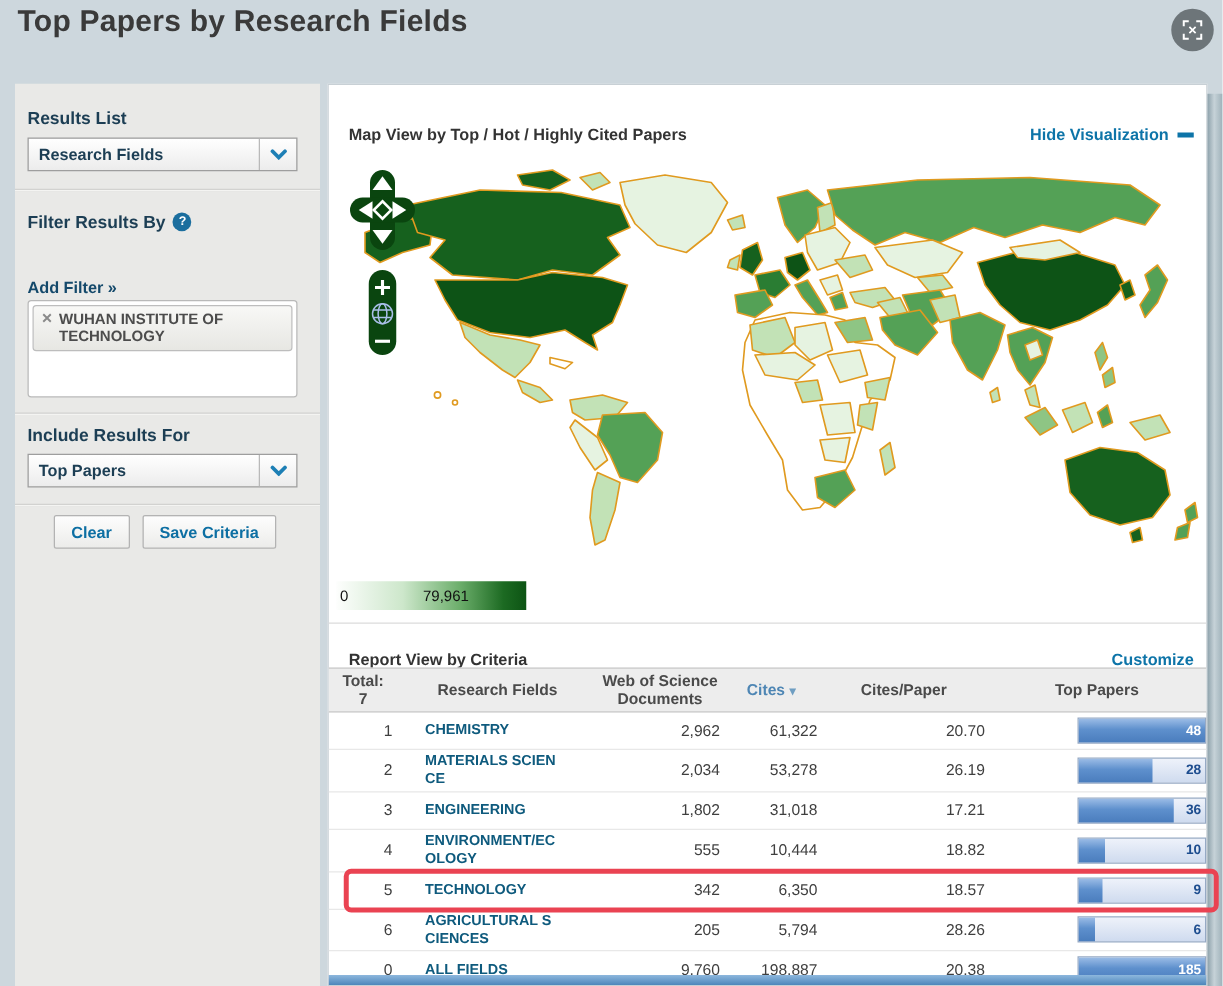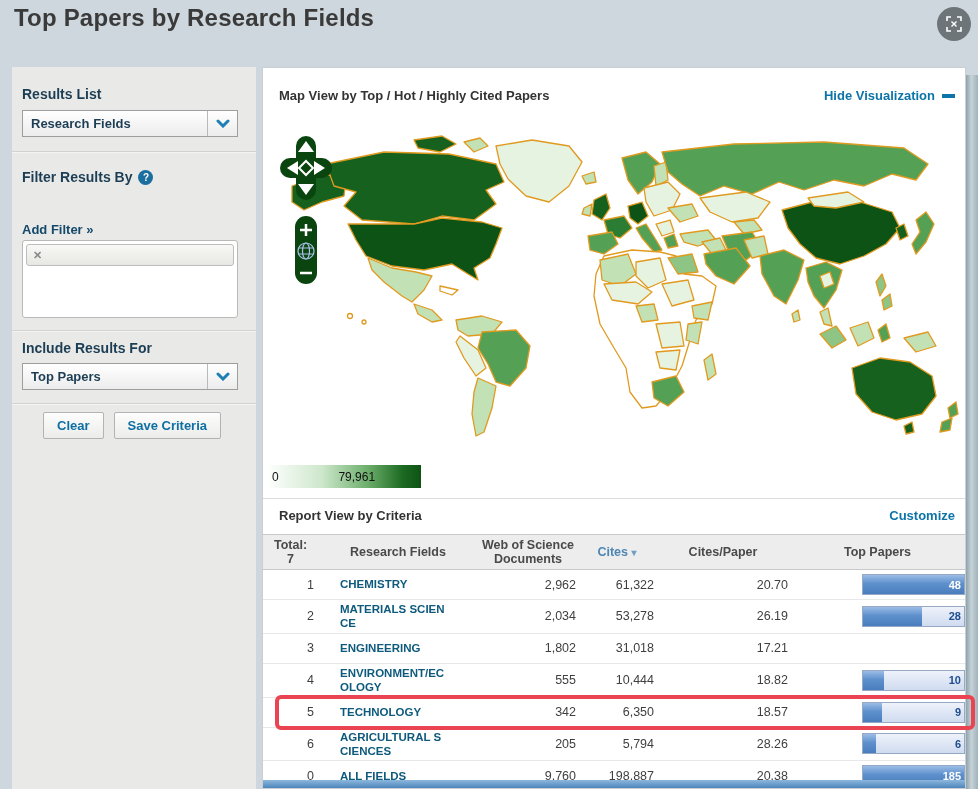--- a/index.html
+++ b/index.html
@@ -17,21 +17,21 @@
   .s-note{position:absolute;left:10px;width:208px;font-size:12px;font-weight:bold;font-style:italic;color:#8f8f8f;line-height:1.25;}
   .add-filter{position:absolute;left:10px;font-size:13px;font-weight:bold;color:#14496b;cursor:pointer;text-decoration:none;}
   .filter-box{position:absolute;left:10px;width:216px;height:78px;box-sizing:border-box;background:#fff;border:1px solid #b9b9b9;border-radius:3px;padding:3px;}
   .chip{display:flex;gap:5px;align-items:flex-start;background:linear-gradient(#f8f8f6,#e7e7e3);border:1px solid #bdbdbd;border-radius:3px;padding:3px 6px;font-size:12px;font-weight:bold;color:#4c4c4c;line-height:1.2;}
   .chip-x{color:#8a8a8a;font-size:11px;cursor:pointer;margin-top:1px;}
   .btn-row{position:absolute;left:10px;display:flex;gap:10px;padding-left:21px;}
   .btn{border:1px solid #b3b3b3;background:linear-gradient(#fdfdfd,#ececea);color:#0d6fa3;font-weight:bold;font-size:13px;font-family:"Liberation Sans",sans-serif;padding:5px 13px;border-radius:2px;cursor:pointer;}
 
   
   .panel{position:absolute;left:262px;top:67px;width:704px;height:722px;background:#fff;border:1px solid #c8d0d5;box-sizing:border-box;}
-  .hdr-row{position:absolute;left:16px;right:10px;display:flex;align-items:center;justify-content:space-between;}
+  .hdr-row{position:absolute;left:16px;right:10px;display:flex;align-items:center;justify-content:space-between;margin-top:12px;}
   .map-hdr-row{top:20px;}
   .report-hdr-row{top:440px;}
   .hdr-title{font-size:13px;font-weight:bold;color:#333;}
   .hdr-link{font-size:13px;font-weight:bold;color:#0d74a8;cursor:pointer;display:flex;align-items:center;gap:7px;text-decoration:none;}
   .minus-icon{display:inline-block;width:13px;height:4px;background:#0d74a8;}
   .map-region{position:absolute;left:1px;top:56px;width:700px;height:334px;background:#fff;}
   .map-controls{position:absolute;left:12px;top:8px;}
   .legend{position:absolute;left:6px;top:397px;width:152px;height:23px;background:linear-gradient(90deg,#fdfefd 0%,#cde7cb 35%,#6cae6b 65%,#1c6a22 88%,#0d5414 100%);}
   .legend span{position:absolute;top:50%;transform:translateY(-50%);font-size:12px;color:#111;}
   .legend .lmin{left:3px;}
@@ -91,20 +91,21 @@
     <div class="s-divider" style="top:84px"></div>
 
     <div class="s-label" style="top:102px">
       <span>Filter Results By</span>
       <span class="help">?</span>
     </div>
     <a class="add-filter" style="top:155px">Add Filter »</a>
     <div class="filter-box" style="top:173px">
       <div class="chip">
         <span class="chip-x">✕</span>
+        <span class="chip-label">WUHAN INSTITUTE OF TECHNOLOGY</span>
       </div>
     </div>
     <div class="s-divider" style="top:263px"></div>
 
     <div class="s-label" style="top:273px">
       <span>Include Results For</span>
     </div>
     <div class="dropdown" style="top:296px">
       <span>Top Papers</span>
       <span class="dd-chev">
@@ -289,20 +290,26 @@
     </div>
   </div>
         <div class="trow tgrid">
     <div class="c rank">3</div>
     <div class="c field">
       <a>ENGINEERING</a>
     </div>
     <div class="c num">1,802</div>
     <div class="c num">31,018</div>
     <div class="c num">17.21</div>
+    <div class="c barc">
+      <div class="bar">
+        <div class="bar-fill" style="width: 75%;"></div>
+        <span class="bar-val">36</span>
+      </div>
+    </div>
   </div>
         <div class="trow tgrid">
     <div class="c rank">4</div>
     <div class="c field">
       <a>ENVIRONMENT/ECOLOGY</a>
     </div>
     <div class="c num">555</div>
     <div class="c num">10,444</div>
     <div class="c num">18.82</div>
     <div class="c barc">

